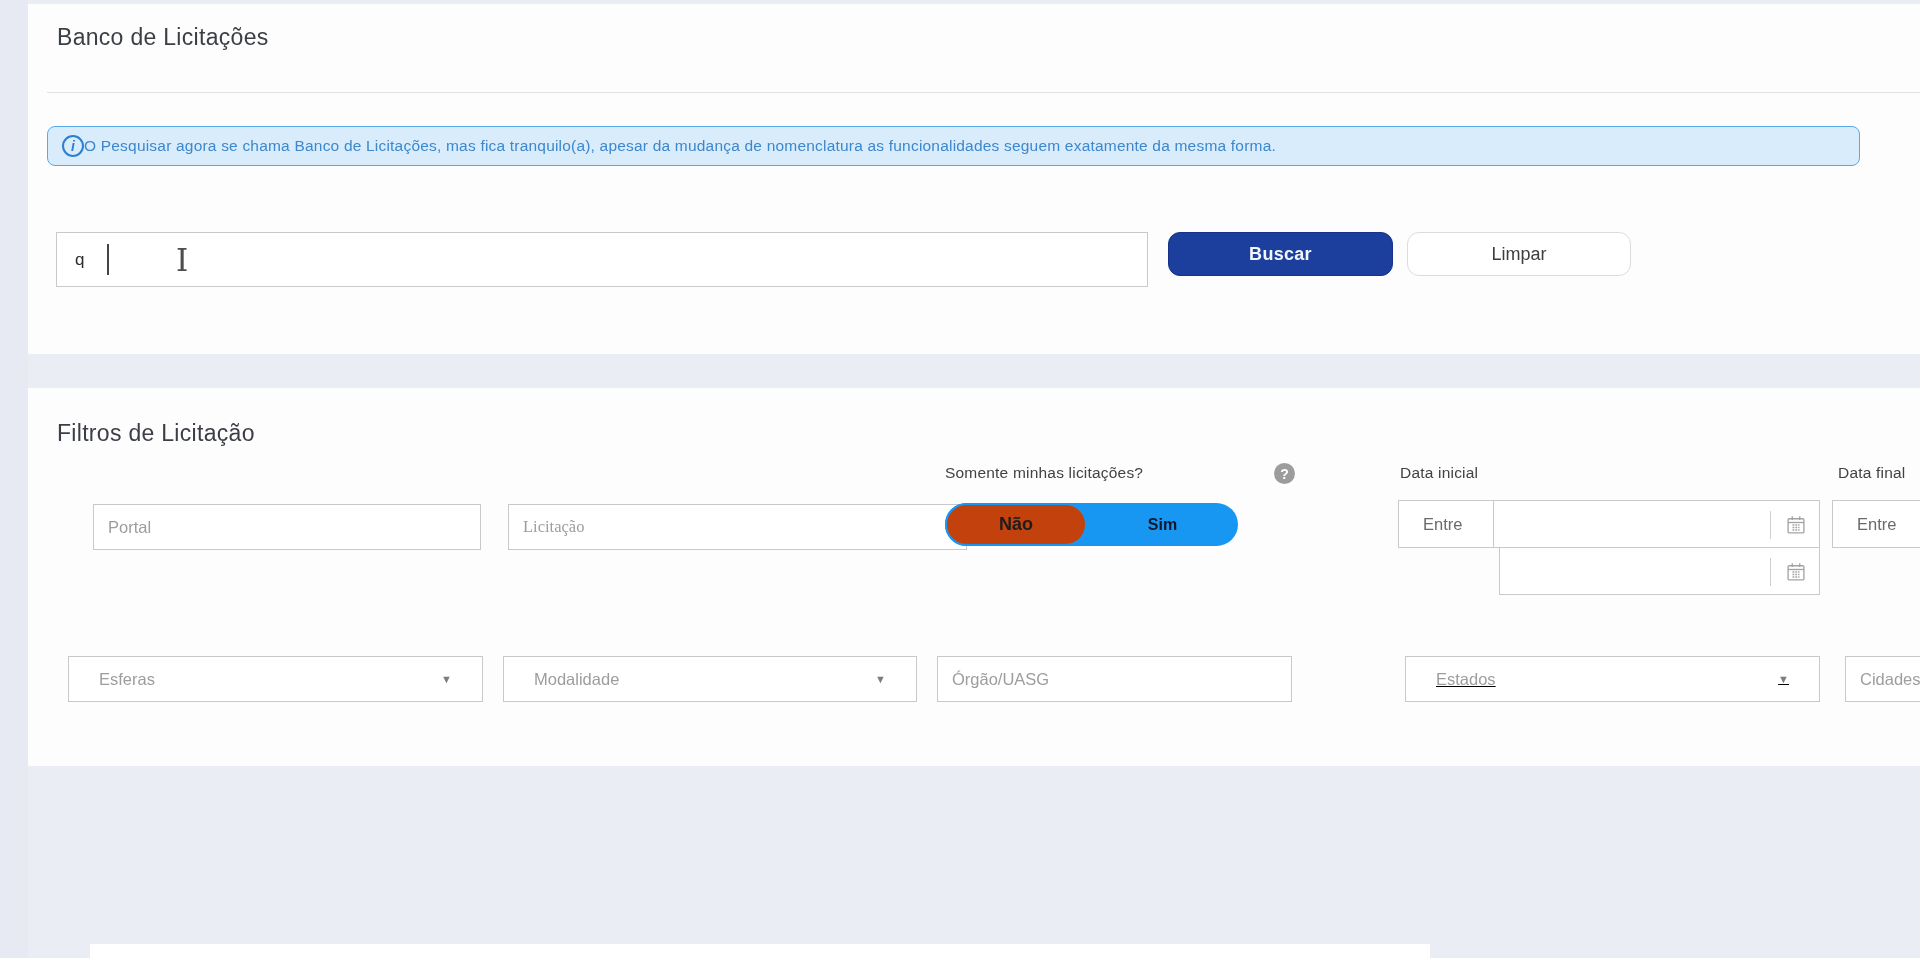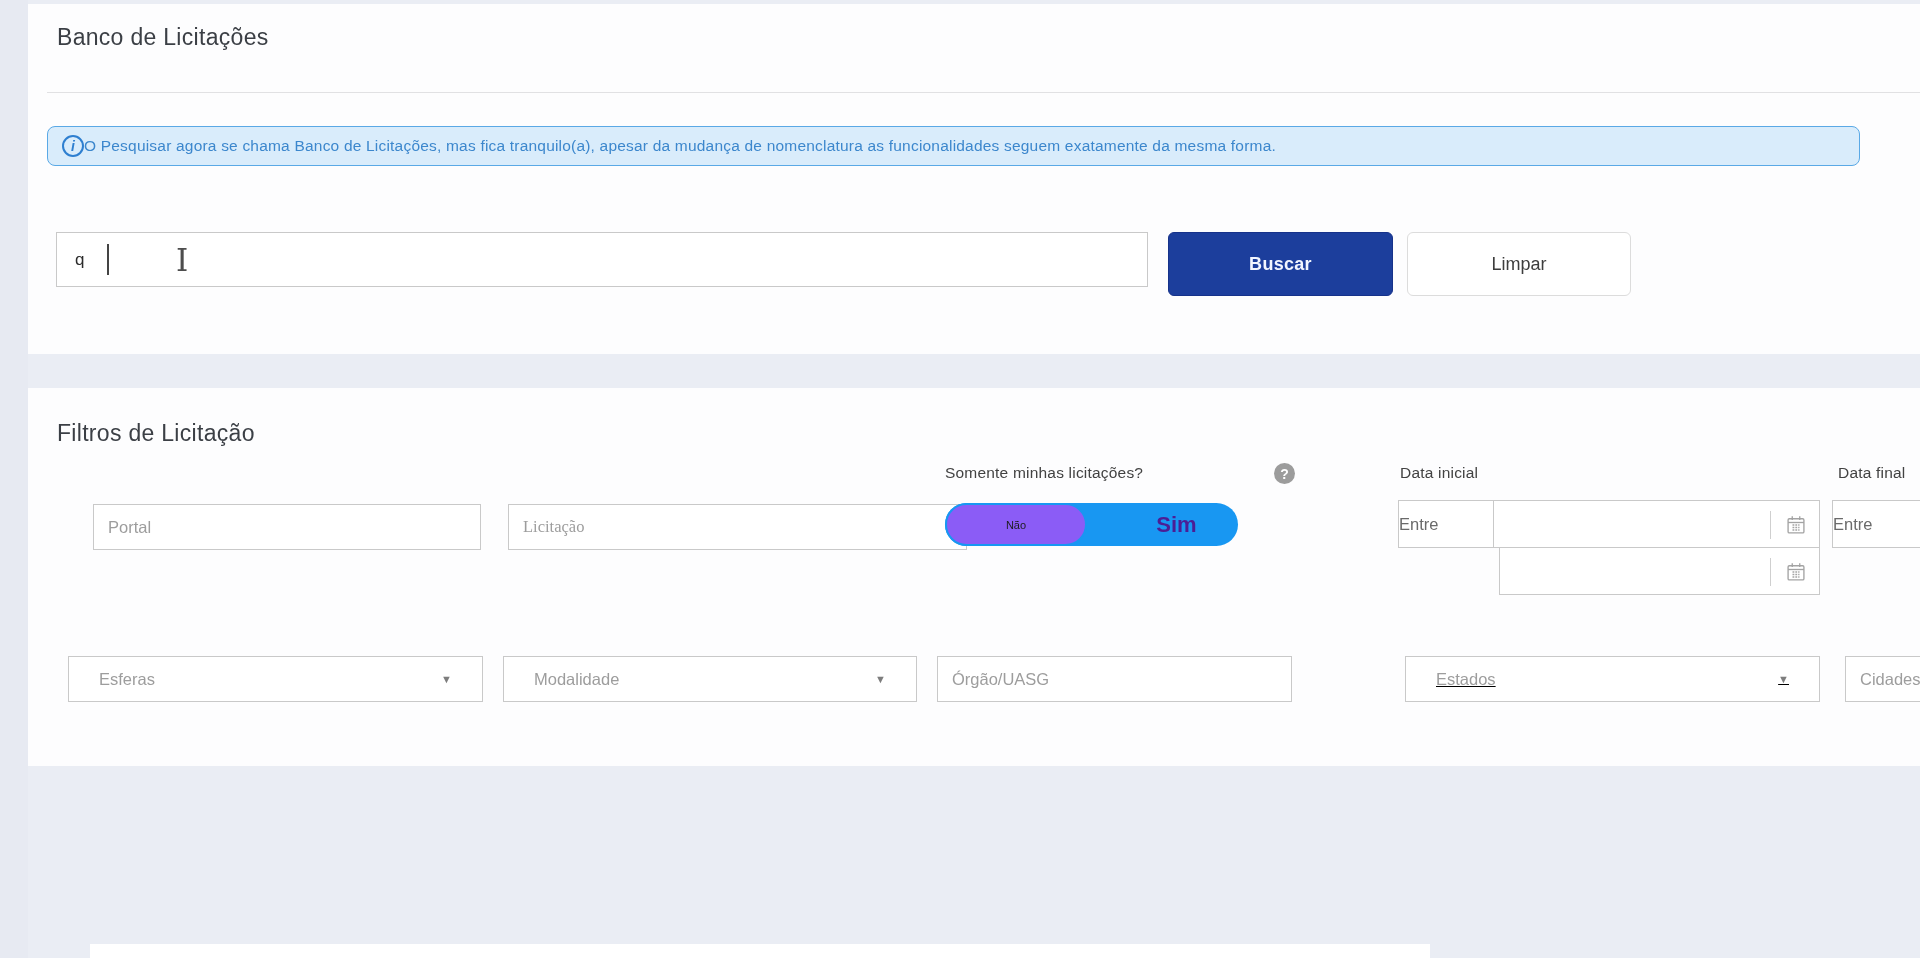--- a/index.html
+++ b/index.html
@@ -23,21 +23,21 @@
                 display:flex; align-items:center; justify-content:center; flex:0 0 auto; }
   .alert-text { margin-left:0; color:#3c87cd; font-size:15.5px; letter-spacing:0.2px; white-space:nowrap; }
 
   .search-input { position:absolute; left:28px; top:228px; width:1092px; height:55px;
                   background:#fff; border:1px solid #c9c9c9; font-size:17px; color:#2b2b2b;
                   padding:0 0 0 18px; outline:none; }
   .caret { position:absolute; left:79px; top:240px; width:1.5px; height:31px; background:#444; }
   .ibeam { position:absolute; left:148px; top:238px; font-family:"DejaVu Serif", serif;
            font-size:31px; color:#4d4d4d; font-weight:400; }
 
-  .btn { position:absolute; top:228px; height:64px; border-radius:6px; font-size:18px;
+  .btn { position:absolute; top:228px; height:44px; border-radius:12px; font-size:18px;
          display:flex; align-items:center; justify-content:center; cursor:pointer; }
   .btn-buscar { left:1140px; width:225px; background:#1c3e9c; border:1px solid #16328a;
                 color:#f2f6ff; font-weight:600; letter-spacing:0.3px; }
   .btn-limpar { left:1379px; width:224px; background:#fff; border:1px solid #dcdcdc;
                 color:#3d3d3d; font-weight:400; }
 
   .filters-title { position:absolute; left:29px; top:32px; font-size:23px; font-weight:500;
                    color:#3b3f45; letter-spacing:0.3px; }
 
   .tinput { position:absolute; height:46px; background:#fff; border:1px solid #c9c9c9;
@@ -46,32 +46,32 @@
 
   .select { position:absolute; height:46px; background:#fff; border:1px solid #c9c9c9;
             display:flex; align-items:center; padding:0 30px; cursor:pointer; }
   .select .ph { font-size:16.5px; }
   .select .arrow { margin-left:auto; color:#7d7d7d; font-size:11px; }
 
   .grp-label { position:absolute; font-size:15.5px; color:#424242; letter-spacing:0.2px; white-space:nowrap; }
 
   .toggle { position:absolute; left:917px; top:115px; width:293px; height:43px;
             background:#1897f2; border-radius:22px; cursor:pointer; }
-  .toggle-no { position:absolute; left:0; top:0; width:142px; height:43px; background:#8b5cf6;
+  .toggle-no { position:absolute; left:0; top:0; width:142px; height:43px; background:#c2410c;
                border:2.5px solid #1897f2; border-radius:22px; display:flex; align-items:center;
-               justify-content:center; font-size:11px; font-weight:400; color:#1d1d1d; }
-  .toggle-yes { position:absolute; left:156px; top:0; width:151px; height:43px;
+               justify-content:center; font-size:18px; font-weight:700; color:#1d1d1d; }
+  .toggle-yes { position:absolute; left:142px; top:0; width:151px; height:43px;
                 display:flex; align-items:center; justify-content:center;
-                font-size:22px; font-weight:700; color:#4c1d95; }
+                font-size:16px; font-weight:700; color:#0f172a; }
   .help-icon { position:absolute; left:1246px; top:75px; width:21px; height:21px; border-radius:50%;
                background:#9c9c9c; color:#fff; font-size:14px; font-weight:700;
                display:flex; align-items:center; justify-content:center; cursor:pointer; }
 
   .entre-box { position:absolute; height:48px; background:#fff; border:1px solid #c9c9c9;
-               display:flex; align-items:center; 
+               display:flex; align-items:center; padding-left:24px;
                font-size:16.5px; color:#6a6a6a; }
   .date-input { position:absolute; height:48px; background:#fff; border:1px solid #c9c9c9;
                 display:flex; align-items:center; }
   .date-sep { position:absolute; right:48px; top:10px; width:1px; height:28px; background:#cfcfcf; }
   .cal-icon { position:absolute; right:13px; top:14px; cursor:pointer; }
 
   .bottom-strip { position:absolute; left:90px; top:944px; width:1340px; height:14px;
                   background:#ffffff; }
   .left-strip { position:absolute; left:0; top:0; width:28px; height:958px; background:#e7eaf2; }
 </style>

